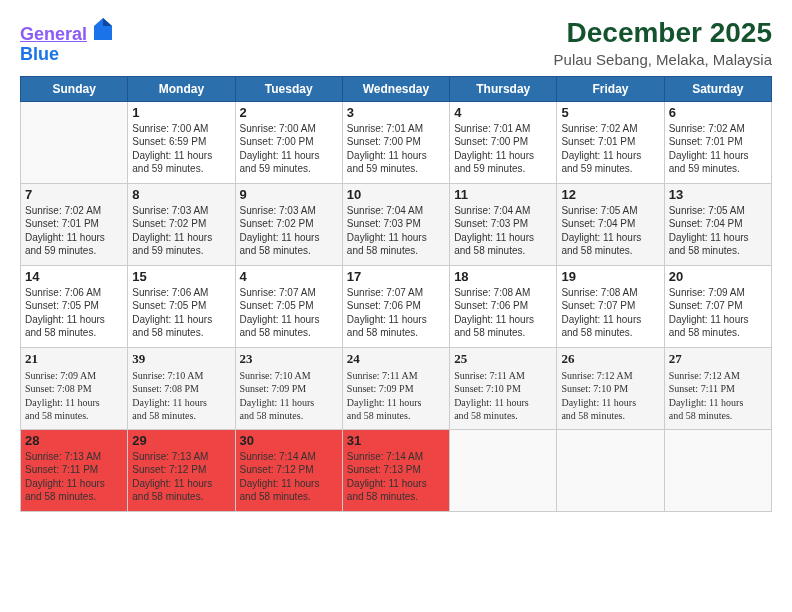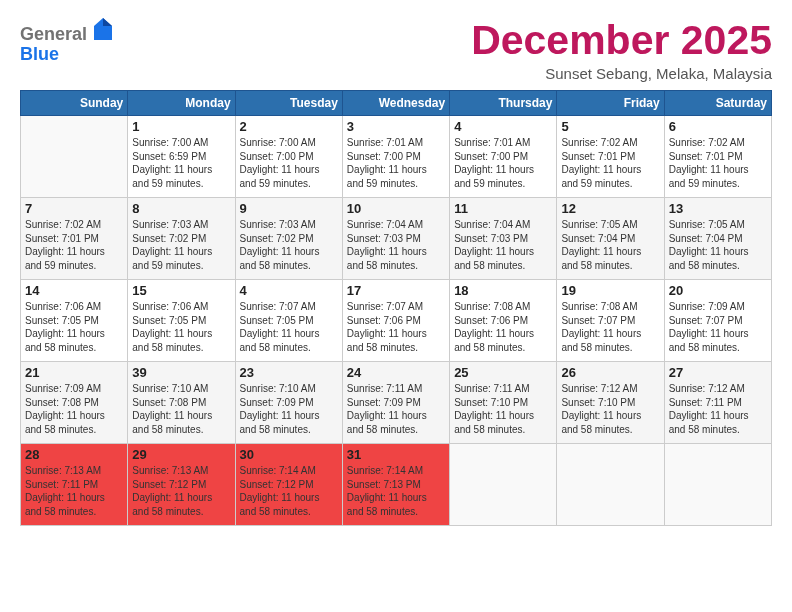--- a/index.html
+++ b/index.html
@@ -26,52 +26,53 @@
       align-items: center;
       margin-top: 4px;
     }
     .logo-text {
       font-size: 18px;
       font-weight: bold;
       color: #333;
       line-height: 1.1;
     }
     .logo-text span {
-      color: #737373;
+      color: #8b5cf6;
+      text-decoration: underline;
     }
     .logo-icon {
       width: 18px;
       height: 22px;
       margin-left: 2px;
       margin-top: -4px;
     }
     .title-block {
       text-align: right;
     }
     .month-title {
-      font-size: 41px;
+      font-size: 28px;
       font-weight: bold;
-      color: #be185d;
+      color: #14532d;
       line-height: 1.1;
     }
     .subtitle {
       font-size: 15px;
       color: #555;
       margin-top: 2px;
     }
     .calendar {
       width: 100%;
       border-collapse: collapse;
       font-size: 11px;
     }
     .calendar th {
       background-color: #2c6fad;
       color: #fff;
       padding: 5px 4px;
-      text-align: right;
+      text-align: center;
       font-size: 12px;
       font-weight: bold;
       border: 1px solid #1e5490;
     }
     .calendar td {
       border: 1px solid #ccc;
       vertical-align: top;
       padding: 3px 4px;
       width: calc(100% / 7);
       height: 82px;
@@ -106,21 +107,21 @@
               <polygon points="9,0 18,8 18,22 0,22 0,8" fill="#1a73e8"></polygon>
               <polygon points="9,0 18,8 9,8" fill="#0d47a1"></polygon>
             </svg>
           </span>
         </div>
         <div class="logo-text" style="color:#1a73e8;font-size:18px;font-weight:bold;">Blue</div>
       </div>
     </div>
     <div class="title-block">
       <div class="month-title">December 2025</div>
-      <div class="subtitle">Sunset Sebang, Melaka, Malaysia</div>
+      <div class="subtitle">Pulau Sebang, Melaka, Malaysia</div>
     </div>
   </div>
 
   <table class="calendar">
     <thead>
       <tr>
         <th>Sunday</th>
         <th>Monday</th>
         <th>Tuesday</th>
         <th>Wednesday</th>
@@ -270,21 +271,21 @@
 and 58 minutes.</div>
           </td>
           <td>
             <span class="day-number">20</span>
             <div class="day-info" style="white-space: pre-line;">Sunrise: 7:09 AM
 Sunset: 7:07 PM
 Daylight: 11 hours
 and 58 minutes.</div>
           </td>
         </tr>
-        <tr style="background-color: rgb(245, 245, 245);">
+        <tr style="background-color: rgb(245, 245, 245); font-family: Liberation Serif, serif;">
           <td>
             <span class="day-number">21</span>
             <div class="day-info" style="white-space: pre-line;">Sunrise: 7:09 AM
 Sunset: 7:08 PM
 Daylight: 11 hours
 and 58 minutes.</div>
           </td>
           <td>
             <span class="day-number">39</span>
             <div class="day-info" style="white-space: pre-line;">Sunrise: 7:10 AM

